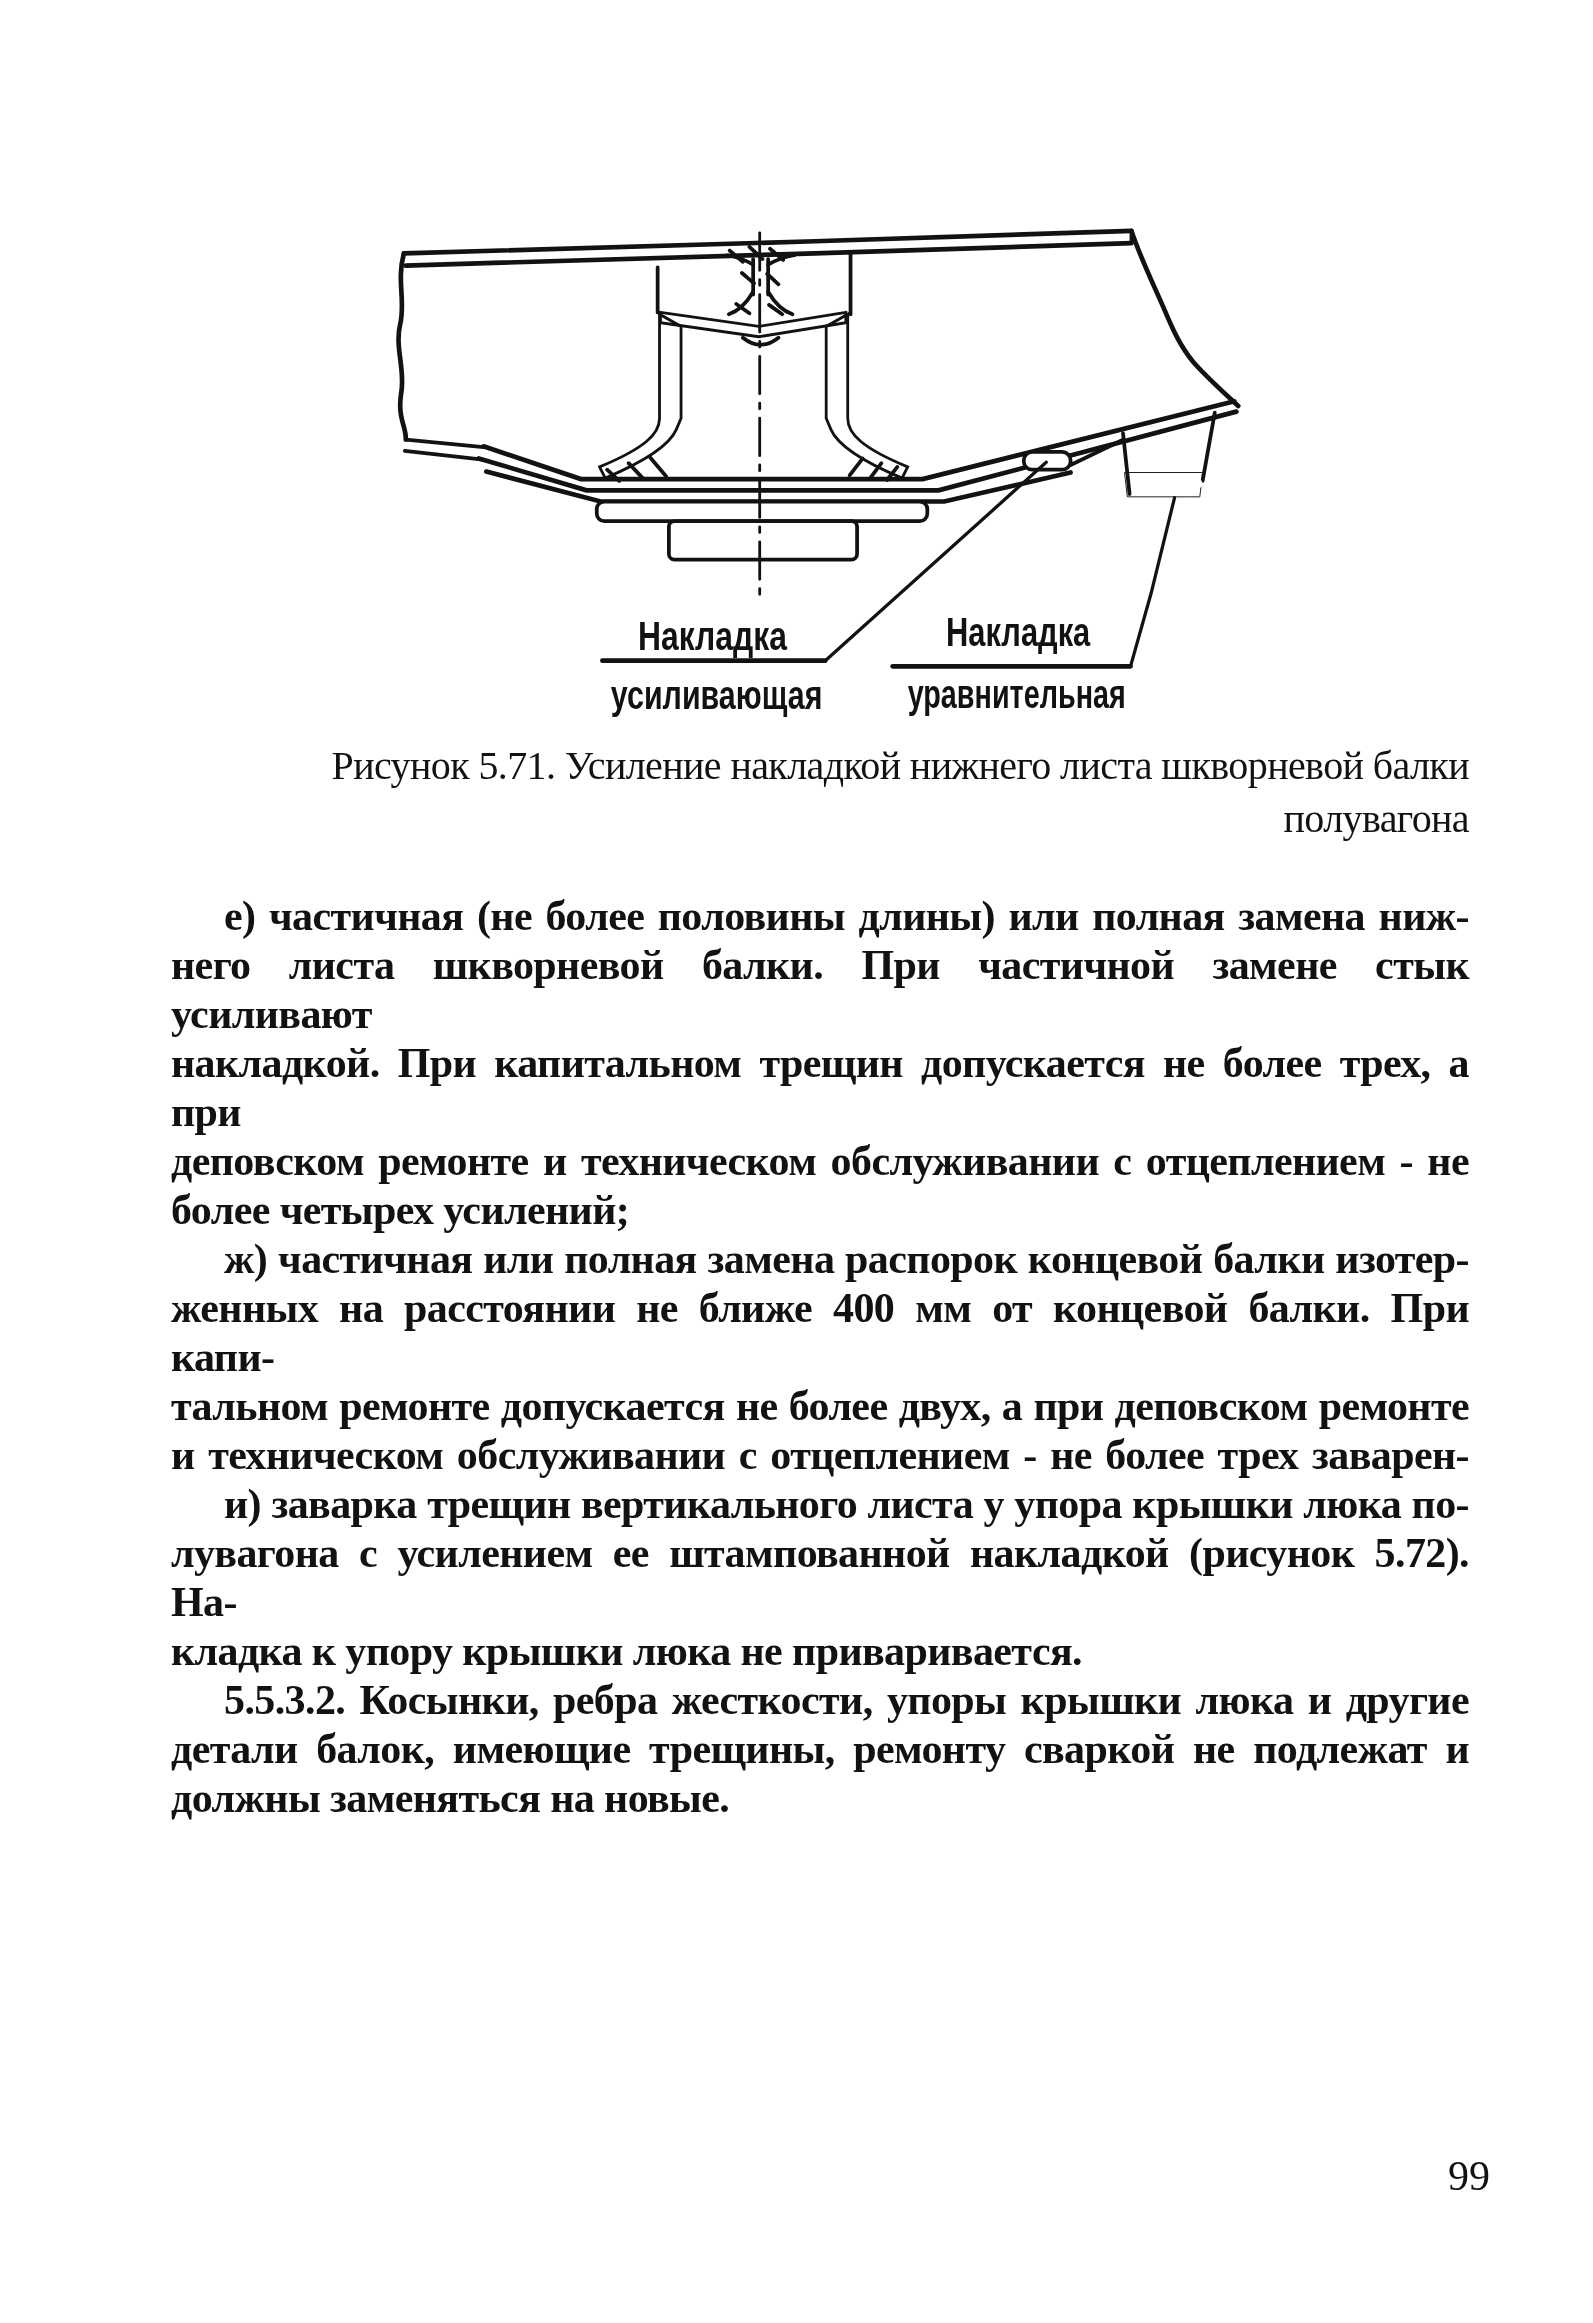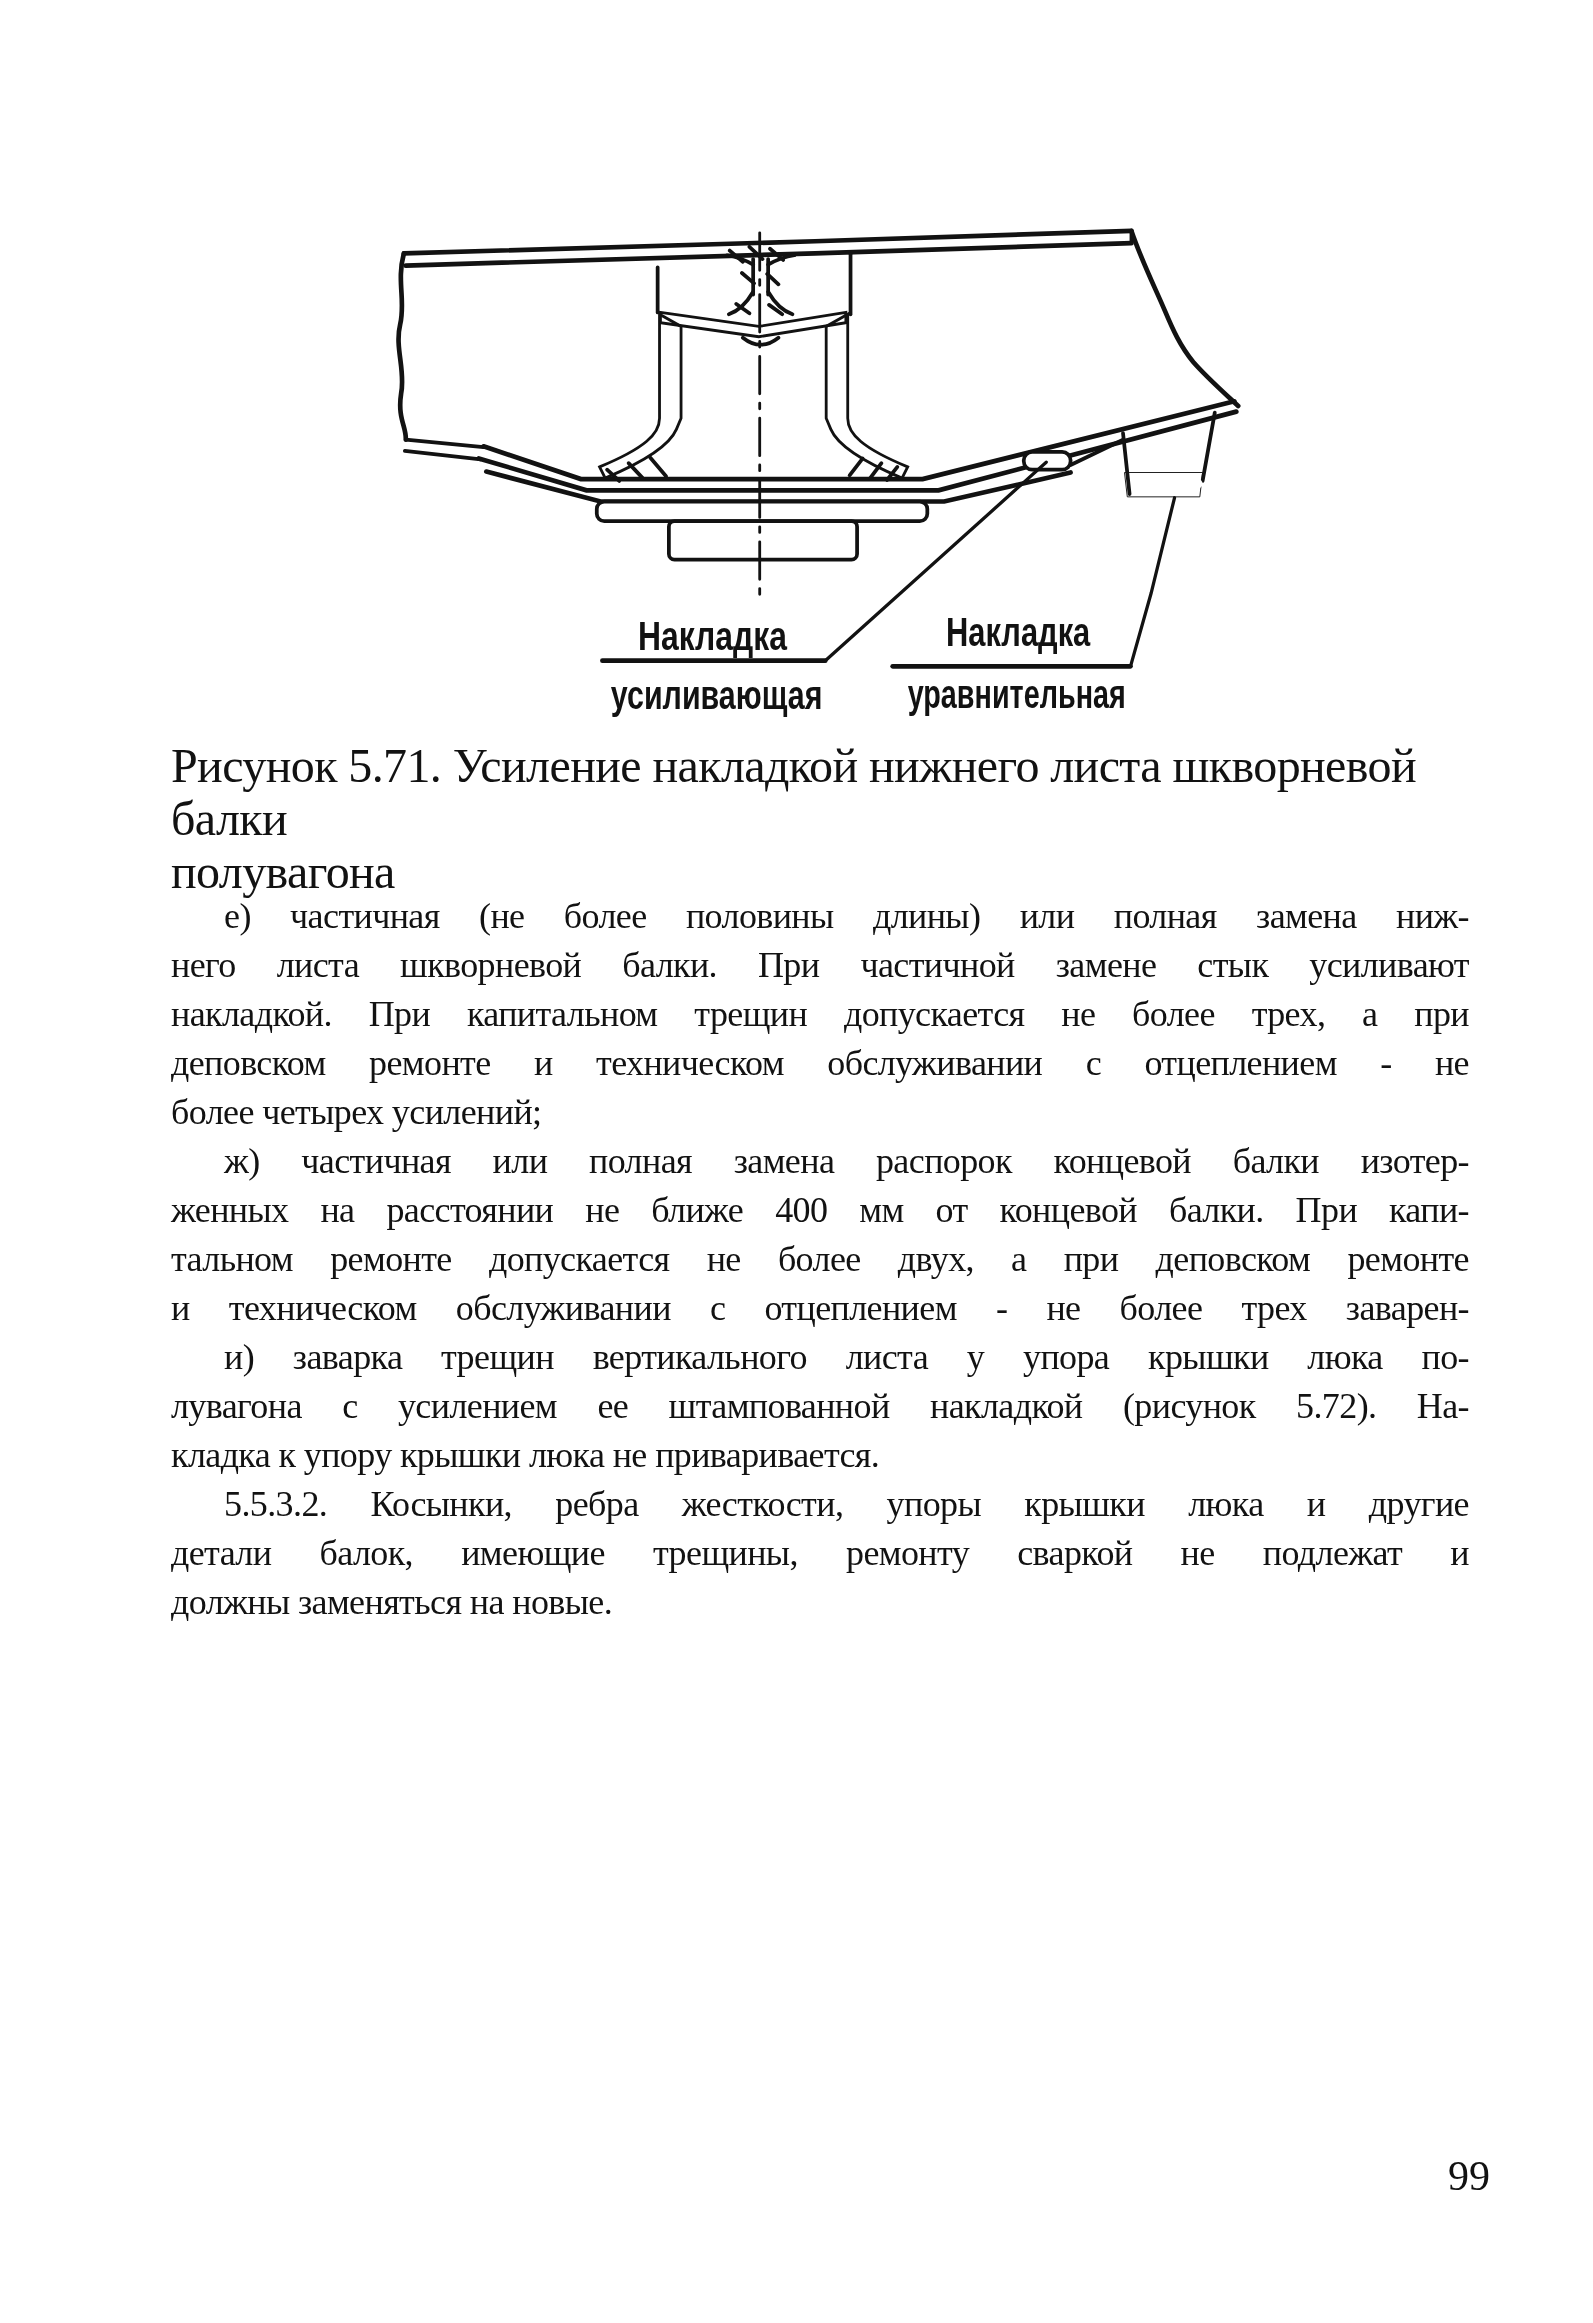--- a/index.html
+++ b/index.html
@@ -17,28 +17,29 @@
   }
   .figure-svg path, .figure-svg line { stroke:#121212; fill:none; stroke-linecap:round; }
   .fig-label {
     font-family:"Liberation Sans", sans-serif;
     font-weight:bold;
     font-size:44px;
     fill:#121212;
   }
   .caption {
     position:absolute; left:171px; top:739px; width:1298px;
-    text-align:left;
-    font-size:48px; line-height:53px;
+    text-align:right;
+    font-size:40px; line-height:53px;
     letter-spacing:-0.6px;
   }
   .bodytext {
     position:absolute; left:171px; top:892px; width:1298px;
-    font-size:36px; line-height:49px;
+    font-size:42px; line-height:49px;
     letter-spacing:-0.6px;
+    font-weight:bold;
   }
   .bline { text-align:justify; text-align-last:justify; }
   .bline.last { text-align-last:left; }
   .bline.indent { text-indent:53px; }
   .pagenum {
     position:absolute; left:1440px; top:2152px;
     font-size:42px;
     margin-left:8px;
   }
 </style>

